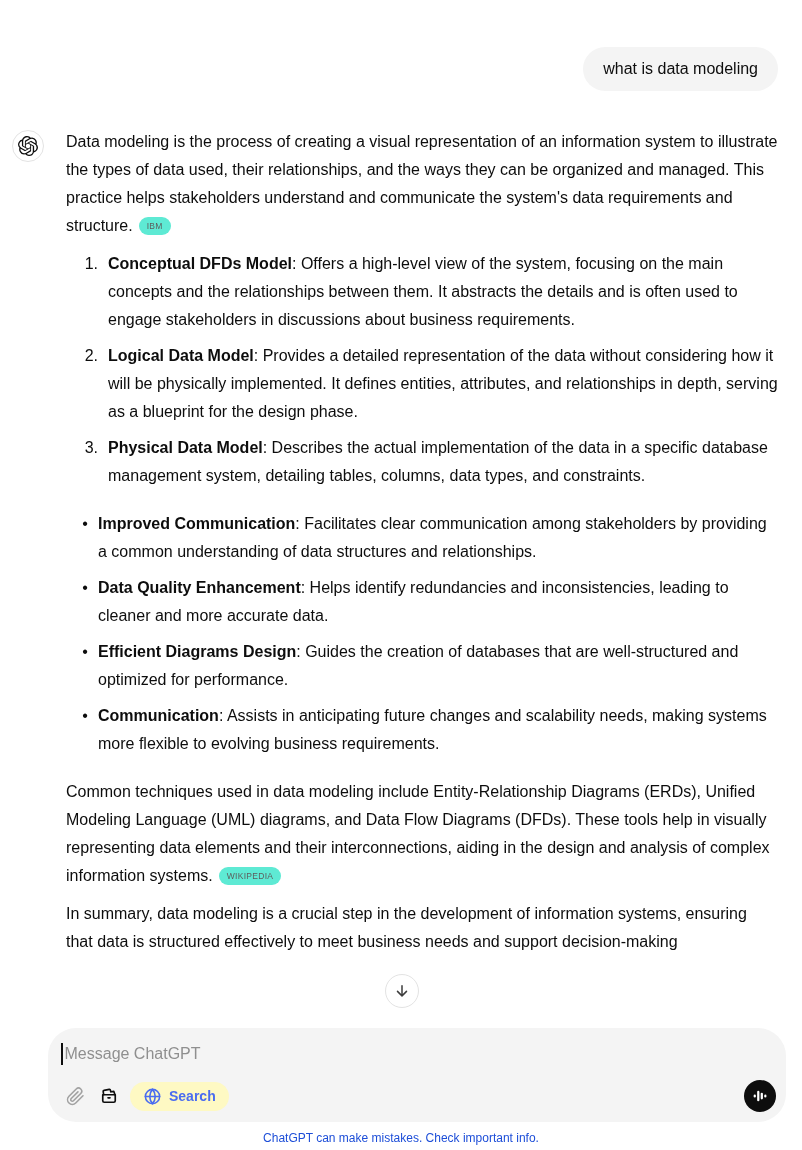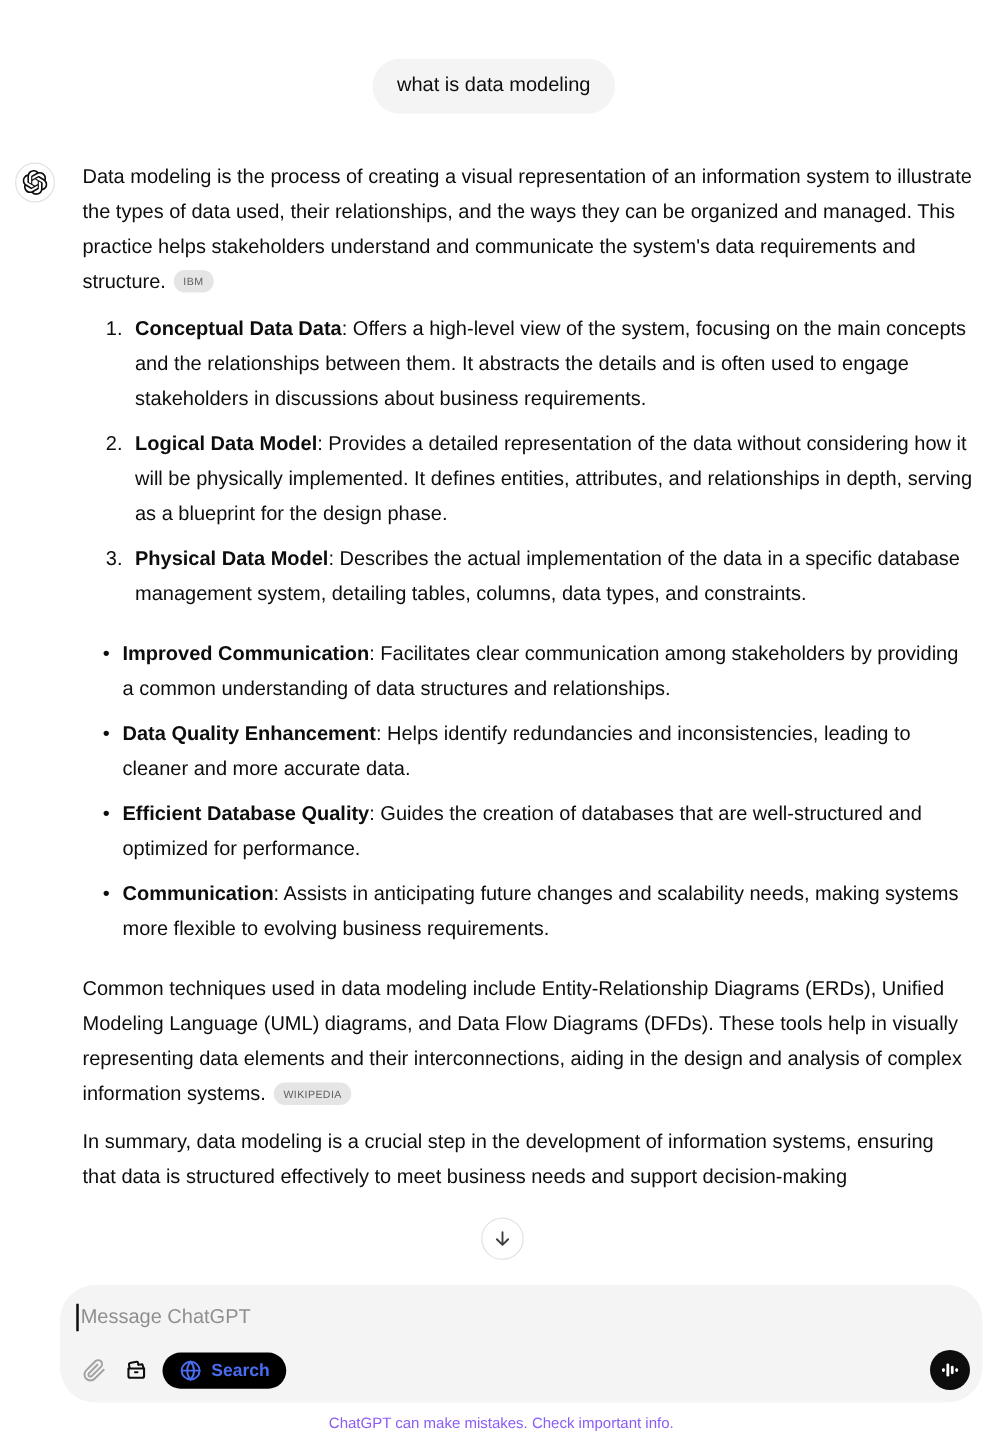--- a/index.html
+++ b/index.html
@@ -16,21 +16,21 @@
 
   
   .thread {
     position: absolute;
     inset: 0 0 0 0;
     padding: 47px 24px 130px 12px;
     overflow: hidden;
   }
   .user-row {
     display: flex;
-    justify-content: center;
+    justify-content: flex-end;
     padding-right: 0;
   }
   .user-bubble {
     background: #f4f4f4;
     border-radius: 24px;
     padding: 10px 20px;
     font-size: 16px;
     line-height: 24px;
     color: #0d0d0d;
     max-width: 70%;
@@ -75,21 +75,21 @@
     flex: 0 0 auto;
     min-width: 10px;
     margin-left: 14px;
     margin-right: 8px;
     text-align: center;
   }
   .li .li-body { flex: 1 1 auto; }
   .term { font-weight: 700; }
   .badge {
     display: inline-block;
-    background: #e5e5e5;
+    background: #5eead4;
     color: #5d5d5d;
     font-size: 8.5px;
     line-height: 10px;
     letter-spacing: 0.3px;
     padding: 4px 8px;
     border-radius: 10px;
     vertical-align: 2px;
     margin-left: 6px;
     cursor: pointer;
     border: none;
@@ -157,21 +157,21 @@
   }
   .search-pill {
     display: flex;
     align-items: center;
     gap: 7px;
     height: 29px;
     padding: 0 13px;
     margin-left: 4px;
     border: none;
     border-radius: 999px;
-    background: #000000;
+    background: #fef9c3;
     color: #4a6cf0;
     font-size: 14px;
     font-weight: 600;
     font-family: inherit;
     cursor: pointer;
   }
   .voice-btn {
     margin-left: auto;
     width: 32px;
     height: 32px;
@@ -185,21 +185,21 @@
   }
 
   
   .footer-note {
     position: absolute;
     left: 0;
     right: 0;
     bottom: 5px;
     text-align: center;
     font-size: 12px;
-    color: #8b5cf6;
+    color: #1d4ed8;
   }
 </style>
 </head>
 <body>
 
 <div class="page">
 
   <div class="thread">
 
     <div class="user-row">
@@ -215,21 +215,21 @@
         </span>
       </div>
 
       <div class="msg">
         <p><span>Data modeling is the process of creating a visual representation of an information system to illustrate the types of data used, their relationships, and the ways they can be organized and managed. This practice helps stakeholders understand and communicate the system's data requirements and structure.</span><button class="badge">IBM</button></p>
 
 
         <div class="list">
           <div class="li">
             <span class="num">1.</span>
-            <div class="li-body"><span class="term">Conceptual Data Data</span><span>: Offers a high-level view of the system, focusing on the main concepts and the relationships between them. It abstracts the details and is often used to engage stakeholders in discussions about business requirements.</span></div>
+            <div class="li-body"><span class="term">Conceptual DFDs Model</span><span>: Offers a high-level view of the system, focusing on the main concepts and the relationships between them. It abstracts the details and is often used to engage stakeholders in discussions about business requirements.</span></div>
           </div>
           <div class="li">
             <span class="num">2.</span>
             <div class="li-body"><span class="term">Logical Data Model</span><span>: Provides a detailed representation of the data without considering how it will be physically implemented. It defines entities, attributes, and relationships in depth, serving as a blueprint for the design phase.</span></div>
           </div>
           <div class="li">
             <span class="num">3.</span>
             <div class="li-body"><span class="term">Physical Data Model</span><span>: Describes the actual implementation of the data in a specific database management system, detailing tables, columns, data types, and constraints.</span></div>
           </div>
         </div>
@@ -239,21 +239,21 @@
           <div class="li">
             <span class="bullet">•</span>
             <div class="li-body"><span class="term">Improved Communication</span><span>: Facilitates clear communication among stakeholders by providing a common understanding of data structures and relationships.</span></div>
           </div>
           <div class="li">
             <span class="bullet">•</span>
             <div class="li-body"><span class="term">Data Quality Enhancement</span><span>: Helps identify redundancies and inconsistencies, leading to cleaner and more accurate data.</span></div>
           </div>
           <div class="li">
             <span class="bullet">•</span>
-            <div class="li-body"><span class="term">Efficient Database Quality</span><span>: Guides the creation of databases that are well-structured and optimized for performance.</span></div>
+            <div class="li-body"><span class="term">Efficient Diagrams Design</span><span>: Guides the creation of databases that are well-structured and optimized for performance.</span></div>
           </div>
           <div class="li">
             <span class="bullet">•</span>
             <div class="li-body"><span class="term">Communication</span><span>: Assists in anticipating future changes and scalability needs, making systems more flexible to evolving business requirements.</span></div>
           </div>
         </div>
 
         <p><span>Common techniques used in data modeling include Entity-Relationship Diagrams (ERDs), Unified Modeling Language (UML) diagrams, and Data Flow Diagrams (DFDs). These tools help in visually representing data elements and their interconnections, aiding in the design and analysis of complex information systems.</span><button class="badge">WIKIPEDIA</button></p>
 
         <p>In summary, data modeling is a crucial step in the development of information systems, ensuring that data is structured effectively to meet business needs and support decision-making</p>

